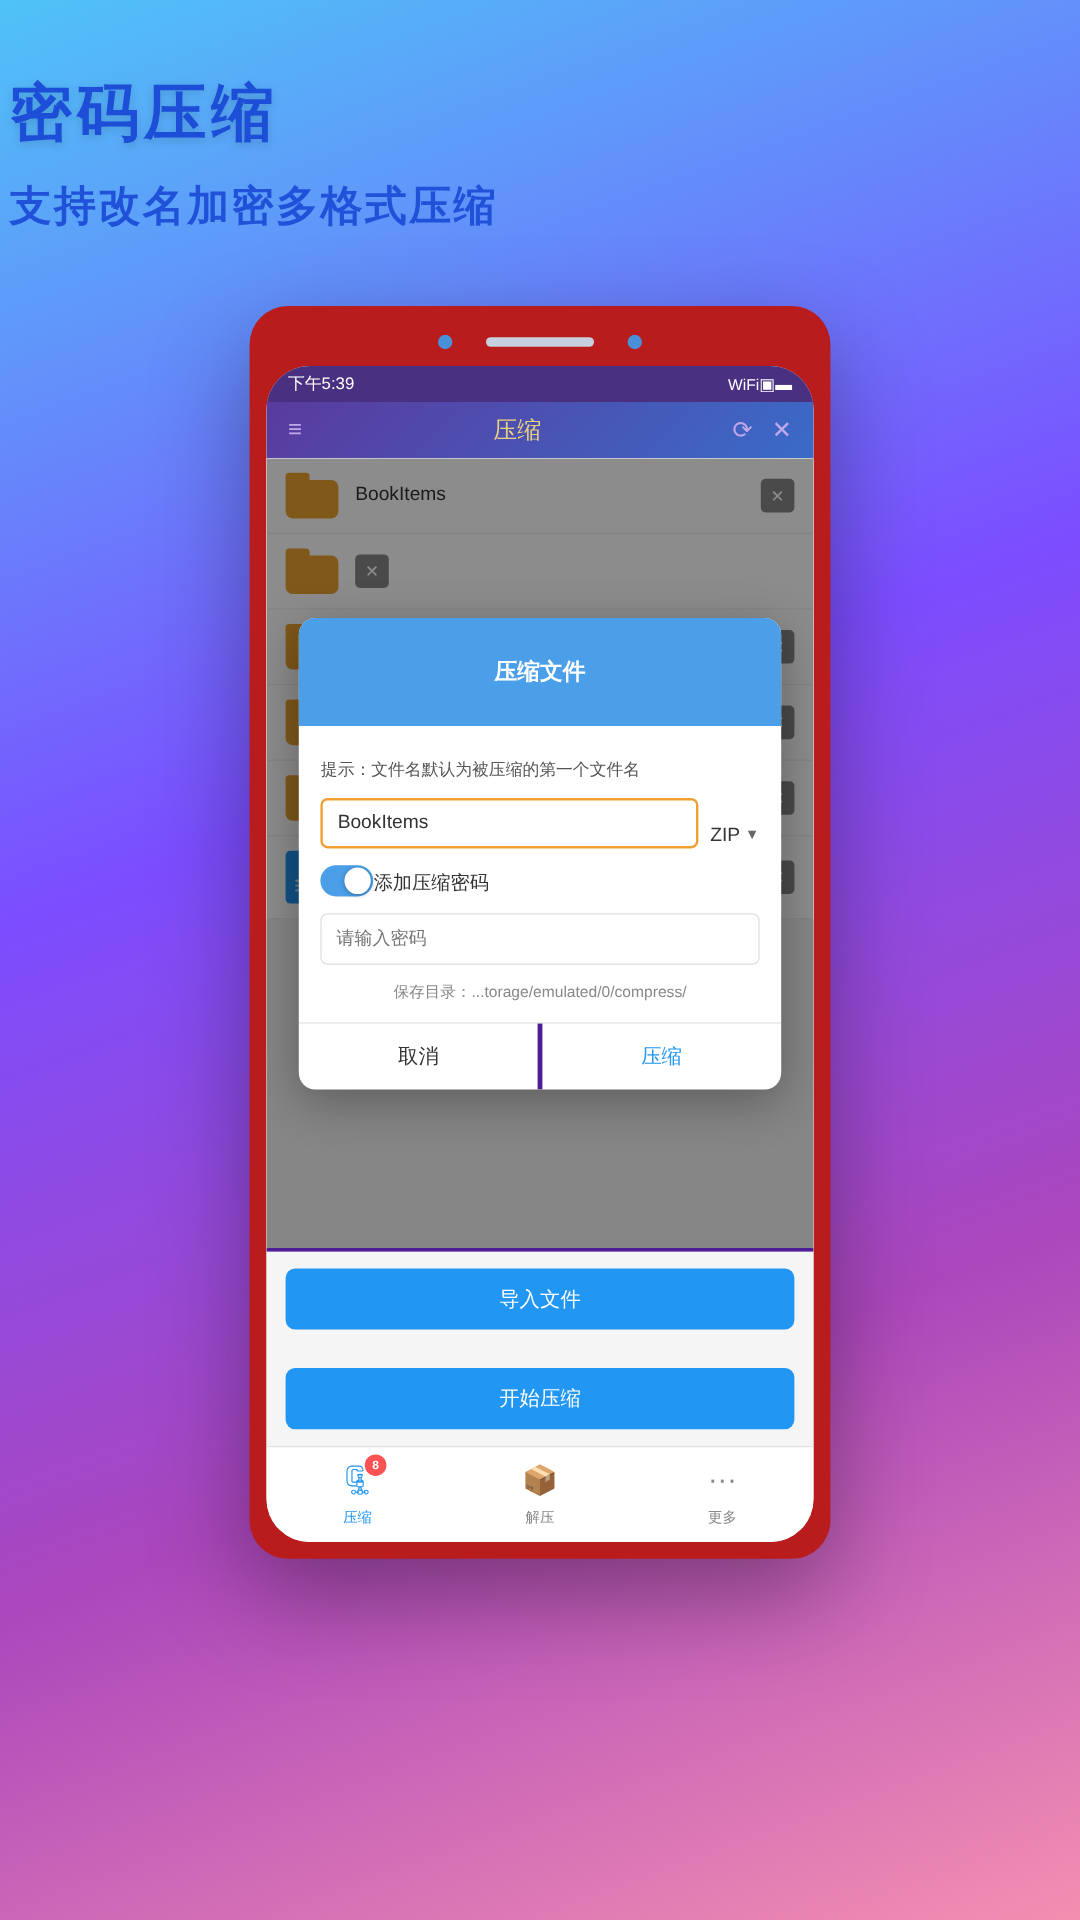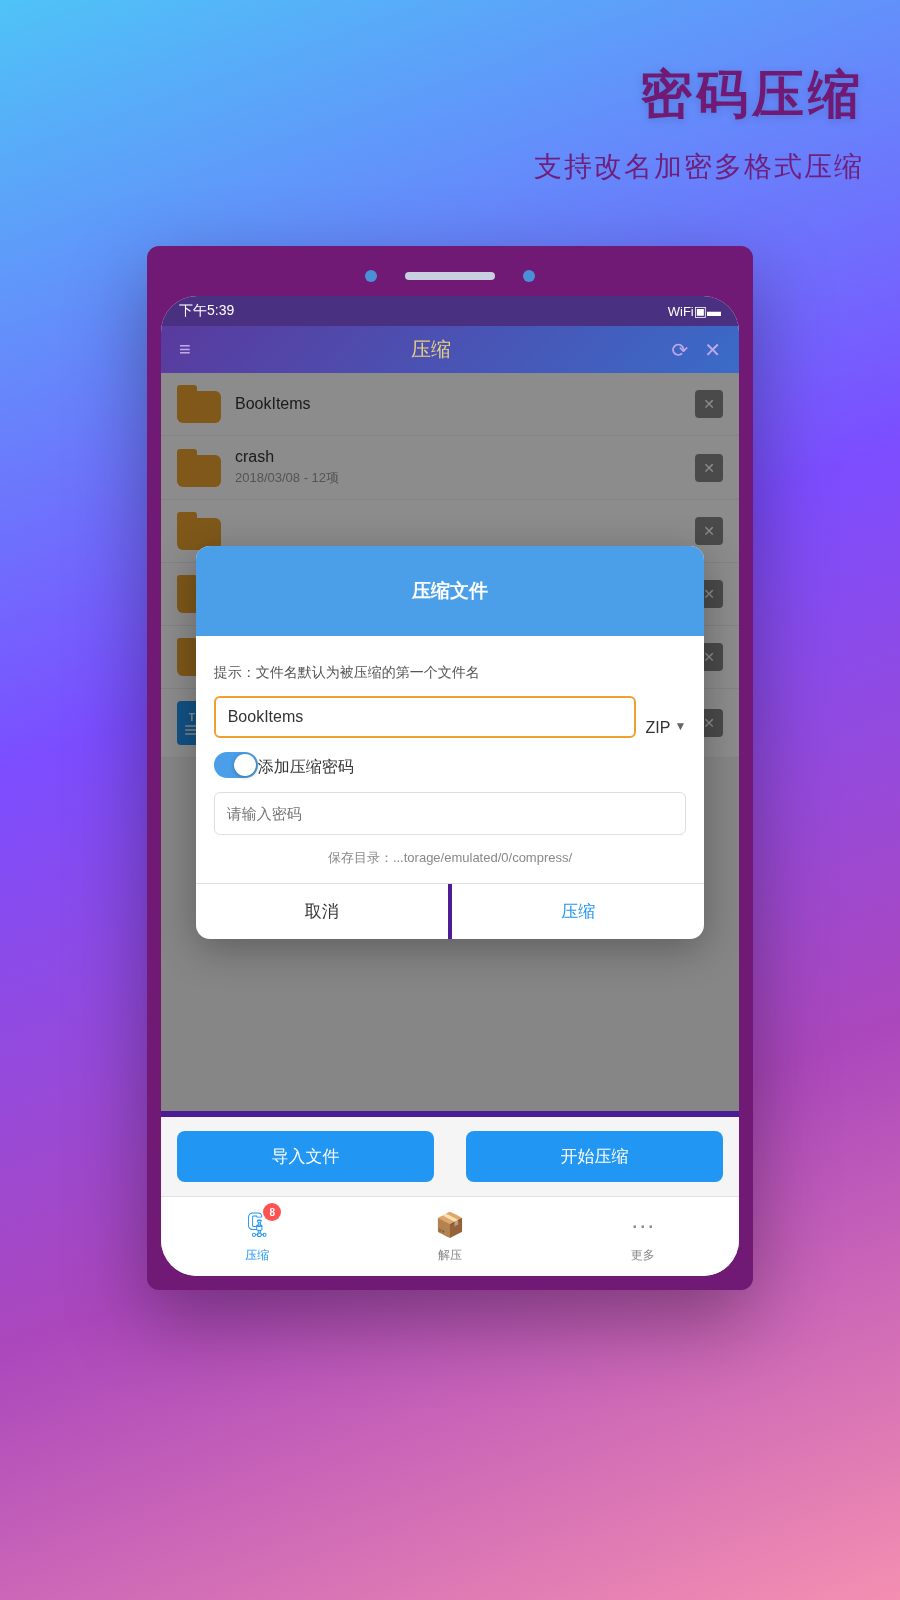--- a/index.html
+++ b/index.html
@@ -7,48 +7,48 @@
       width: 900px;
       height: 1600px;
       overflow: hidden;
       font-family: -apple-system, 'PingFang SC', 'Helvetica Neue', sans-serif;
       background: linear-gradient(160deg, #4fc3f7 0%, #7c4dff 40%, #ab47bc 70%, #f48fb1 100%);
       position: relative;
     }
 
     
     .header-area {
-      text-align: right;
-      padding: 60px 36px 30px;
-      color: #701a75;
+      text-align: left;
+      padding: 60px 8px 30px;
+      color: #1d4ed8;
     }
     .header-area .main-title {
       font-size: 52px;
       font-weight: 800;
       letter-spacing: 4px;
       text-shadow: 0 2px 8px rgba(0,0,0,0.15);
       margin-bottom: 18px;
     }
     .header-area .sub-title {
-      font-size: 28px;
-      font-weight: 400;
+      font-size: 35px;
+      font-weight: 700;
       letter-spacing: 2px;
       opacity: 0.95;
     }
 
     
     .phone-wrapper {
       display: flex;
       justify-content: center;
       margin-top: 30px;
     }
     .phone-frame {
-      width: 606px;
-      background: #701a75;
-      border-radius: 12px;
+      width: 484px;
+      background: #b91c1c;
+      border-radius: 32px;
       padding: 18px 14px 14px;
       box-shadow: 0 30px 80px rgba(0,0,0,0.35);
       position: relative;
     }
 
     
     .phone-top {
       display: flex;
       align-items: center;
       justify-content: center;
@@ -197,21 +197,22 @@
       border-radius: 1px;
     }
 
     
     .bottom-buttons {
       background: #f5f5f5;
       padding: 14px 16px;
       display: flex;
       gap: 32px;
       flex-shrink: 0;
-      border-top: 6px solid #4c1d95;
+      border-top: 3px solid #4c1d95;
+      flex-direction: column;
     }
     .btn-import, .btn-compress {
       flex: 1;
       padding: 14px;
       border-radius: 8px;
       border: none;
       font-size: 17px;
       font-weight: 500;
       color: white;
       cursor: pointer;
@@ -437,24 +438,20 @@
           <div class="file-info">
             <div class="file-name">BookItems</div>
           </div>
           <div class="delete-btn">✕</div>
         </div>
 
         <div class="file-item">
           <div class="folder-icon">
             <div class="folder-tab"></div>
             <div class="folder-body"></div>
-          </div>
-          <div class="file-info">
-            <div class="file-name">crash</div>
-            <div class="file-meta">2018/03/08 - 12项</div>
           </div>
           <div class="delete-btn">✕</div>
         </div>
 
         <div class="file-item">
           <div class="folder-icon">
             <div class="folder-tab"></div>
             <div class="folder-body"></div>
           </div>
           <div class="file-info">

